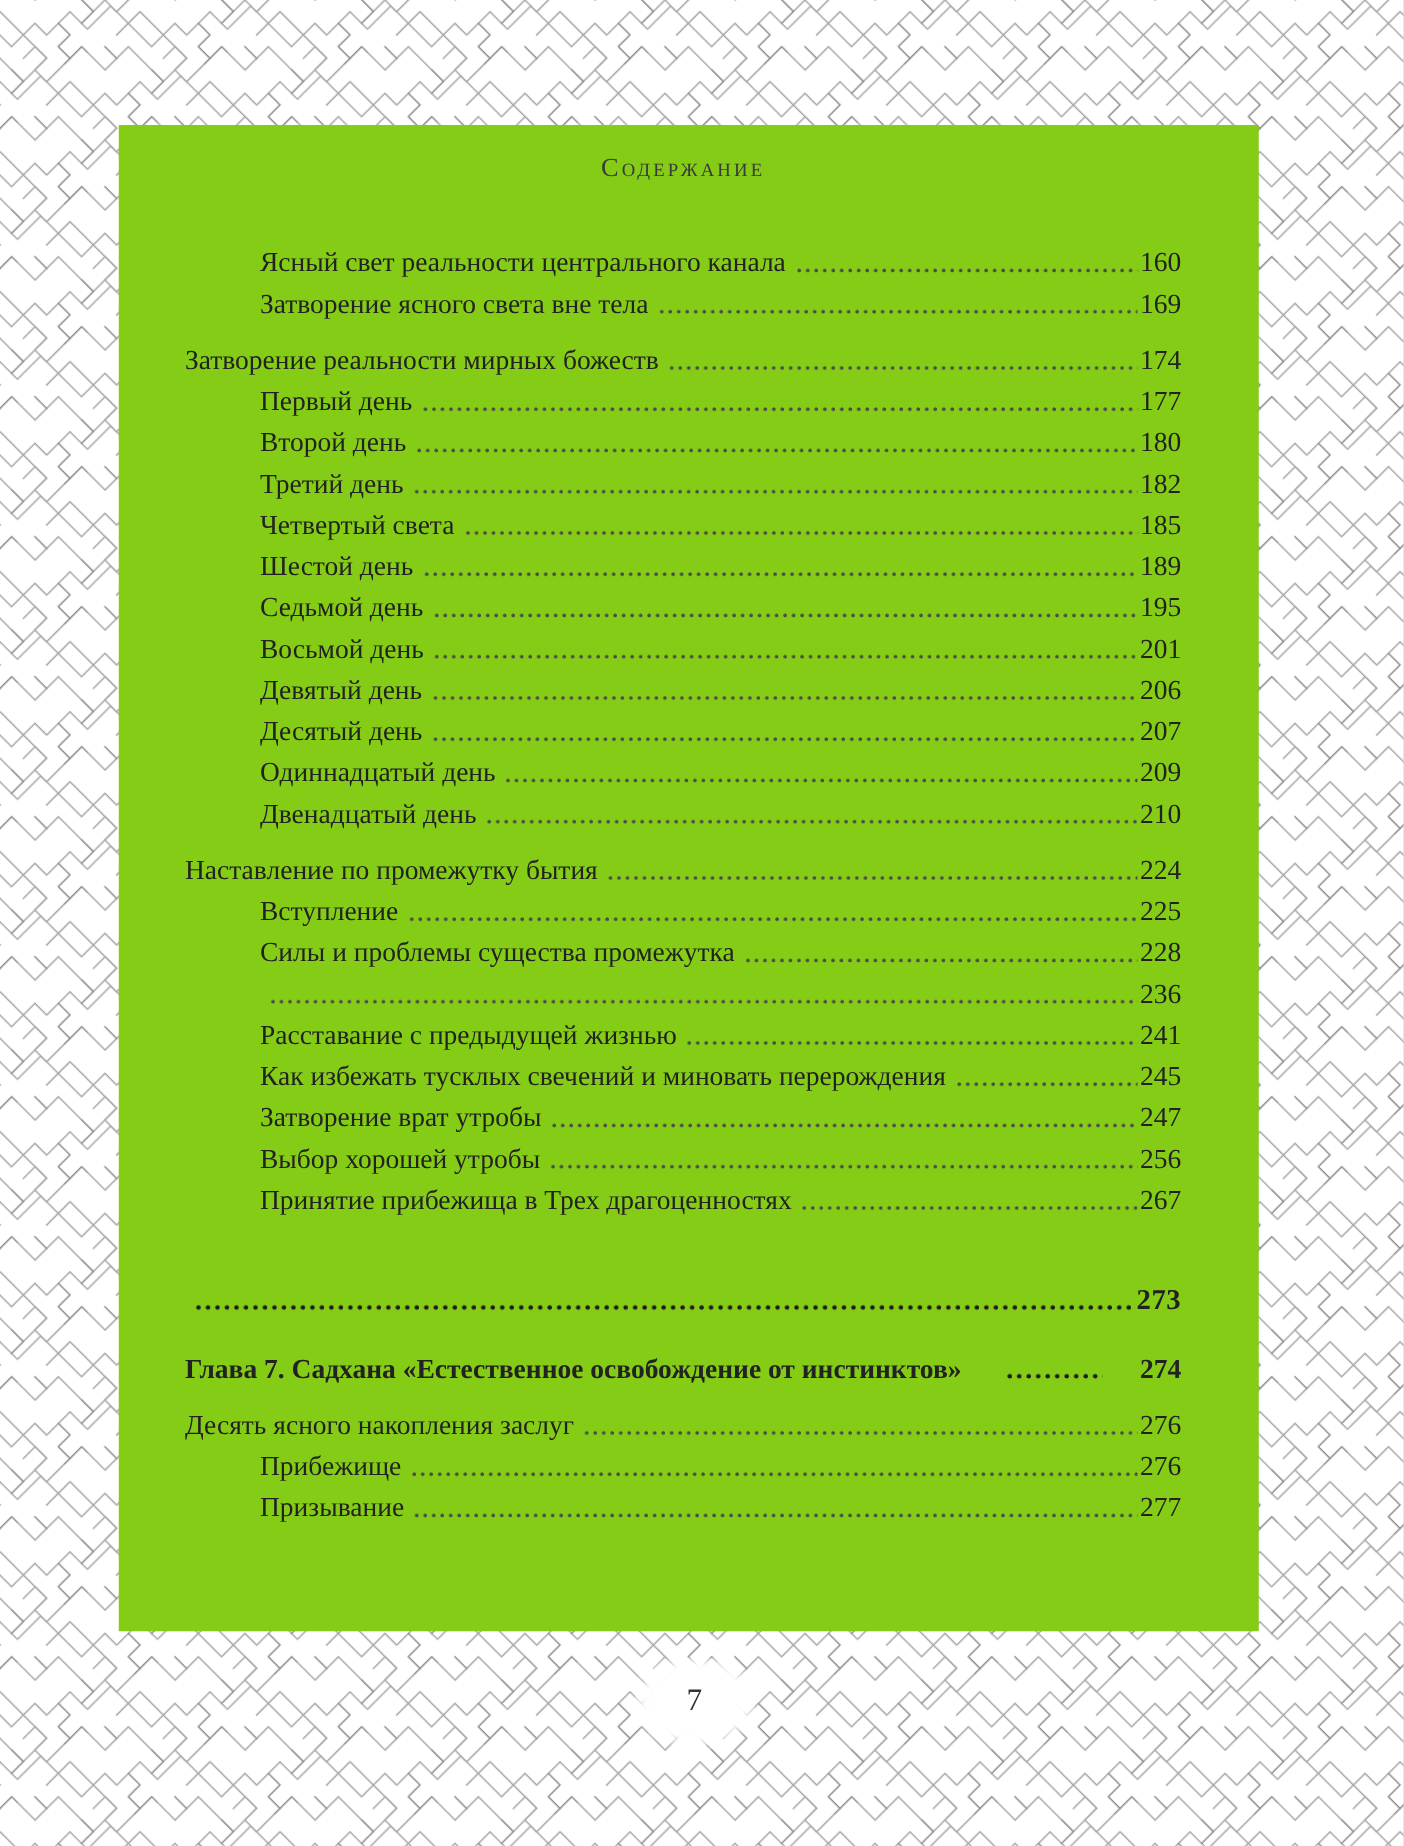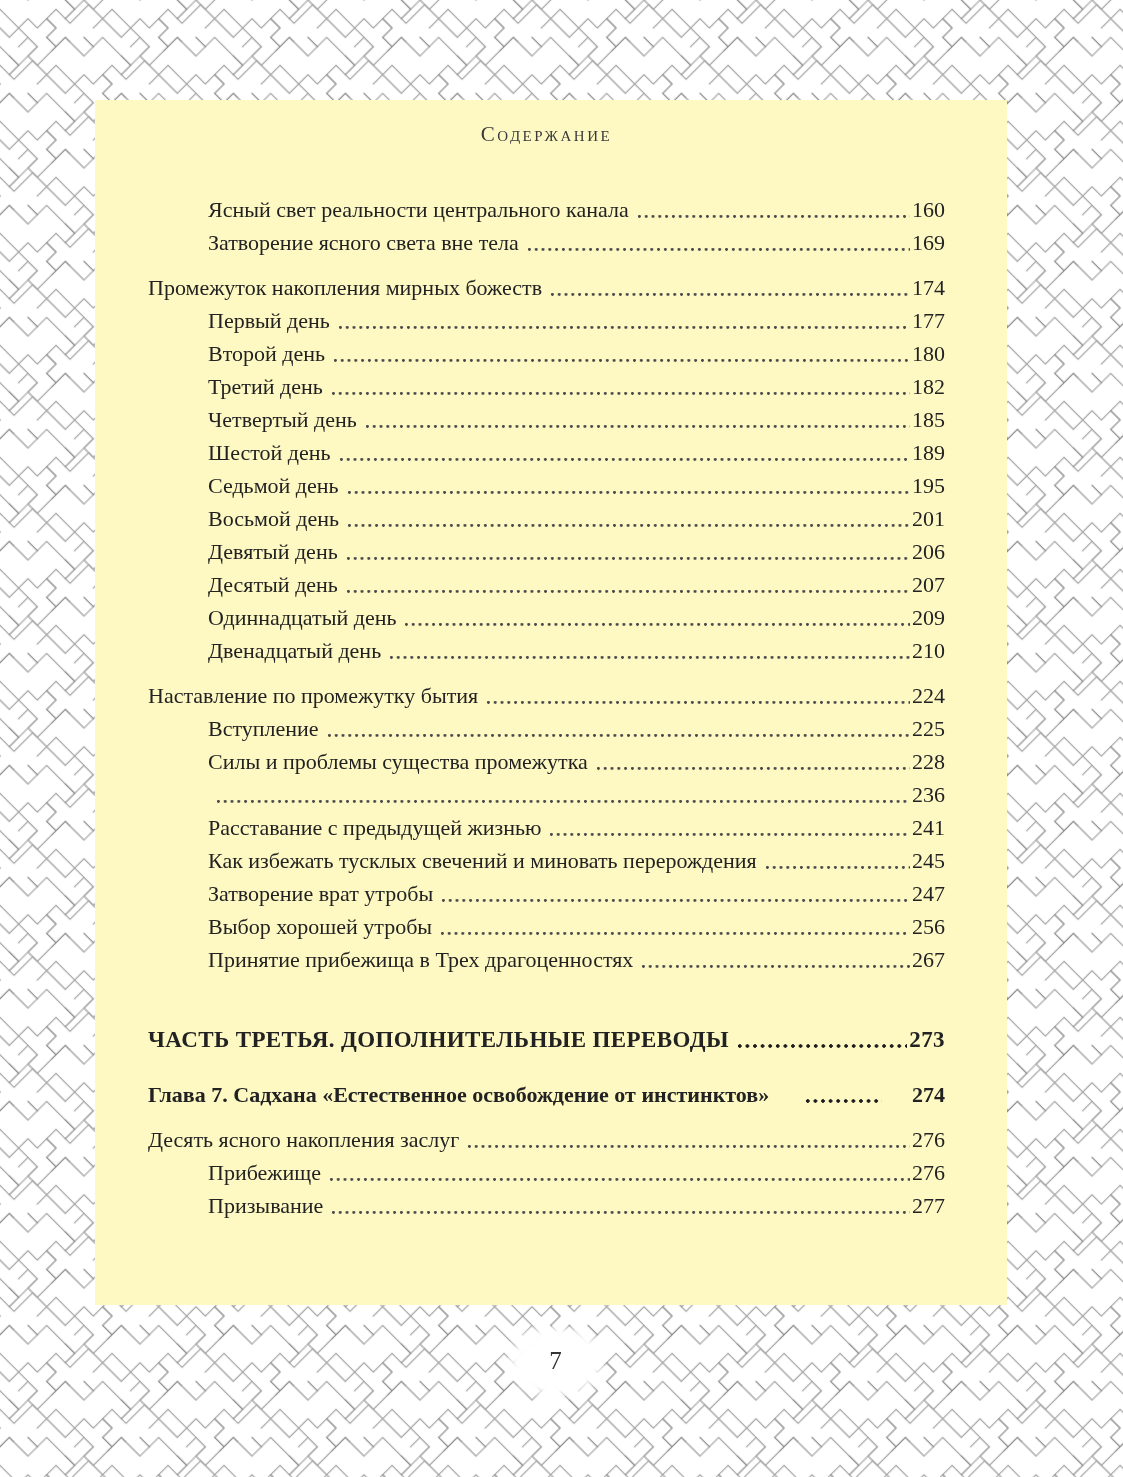--- a/index.html
+++ b/index.html
@@ -6,21 +6,21 @@
   body {
     width:1123px; height:1477px; position:relative; overflow:hidden;
     background:#ffffff;
     font-family:"Liberation Serif","DejaVu Serif",serif;
   }
   .bg {
     position:absolute; left:0; top:0; width:1123px; height:1477px; display:block;
   }
   .sheet {
     position:absolute; left:95px; top:100px; width:912px; height:1205px;
-    background:#fef9c3; box-sizing:border-box;
+    background:#84cc16; box-sizing:border-box;
     padding:22px 62px 0 53px;
   }
   .page-title {
     text-align:center;
     font-variant:small-caps;
     font-size:21px; letter-spacing:2.5px;
     color:#3a3a3a;
   }
   .toc { margin-top:46px; }
   .row {
@@ -91,41 +91,41 @@
           <span class="title">Ясный свет реальности центрального канала</span>
           <span class="dots"></span>
           <span class="pg">160</span>
         </div>
         <div class="row sub">
           <span class="title">Затворение ясного света вне тела</span>
           <span class="dots"></span>
           <span class="pg">169</span>
         </div>
         <div class="row section">
-          <span class="title">Промежуток накопления мирных божеств</span>
+          <span class="title">Затворение реальности мирных божеств</span>
           <span class="dots"></span>
           <span class="pg">174</span>
         </div>
         <div class="row sub">
           <span class="title">Первый день</span>
           <span class="dots"></span>
           <span class="pg">177</span>
         </div>
         <div class="row sub">
           <span class="title">Второй день</span>
           <span class="dots"></span>
           <span class="pg">180</span>
         </div>
         <div class="row sub">
           <span class="title">Третий день</span>
           <span class="dots"></span>
           <span class="pg">182</span>
         </div>
         <div class="row sub">
-          <span class="title">Четвертый день</span>
+          <span class="title">Четвертый света</span>
           <span class="dots"></span>
           <span class="pg">185</span>
         </div>
         <div class="row sub">
           <span class="title">Шестой день</span>
           <span class="dots"></span>
           <span class="pg">189</span>
         </div>
         <div class="row sub">
           <span class="title">Седьмой день</span>
@@ -195,21 +195,20 @@
           <span class="title">Выбор хорошей утробы</span>
           <span class="dots"></span>
           <span class="pg">256</span>
         </div>
         <div class="row sub">
           <span class="title">Принятие прибежища в Трех драгоценностях</span>
           <span class="dots"></span>
           <span class="pg">267</span>
         </div>
         <div class="row part">
-          <span class="title">ЧАСТЬ ТРЕТЬЯ. ДОПОЛНИТЕЛЬНЫЕ ПЕРЕВОДЫ</span>
           <span class="dots"></span>
           <span class="pg">273</span>
         </div>
         <div class="row chapter">
           <span class="title">Глава 7. Садхана «Естественное освобождение от инстинктов»</span>
           <span class="dots"></span>
           <span class="pg">274</span>
         </div>
         <div class="row section">
           <span class="title">Десять ясного накопления заслуг</span>

